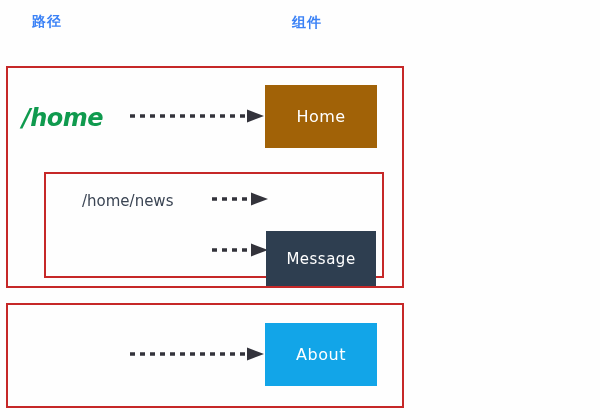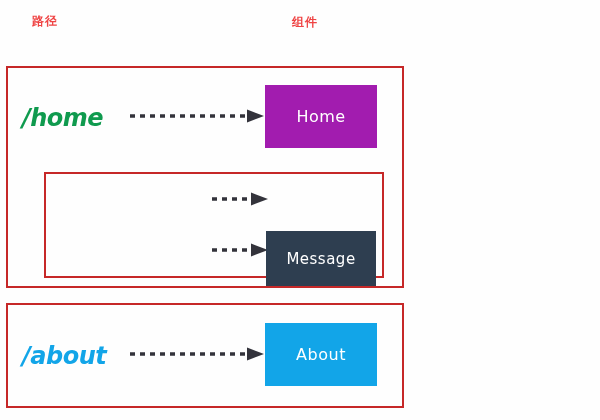--- a/index.html
+++ b/index.html
@@ -20,22 +20,22 @@
     left: 0;
     top: 0;
     width: 600px;
     height: 420px;
     background: #fefefe;
   }
 
   
   .col-header {
     position: absolute;
-    color: #ef4444;
-    font-size: 12px;
+    color: #3b82f6;
+    font-size: 14px;
     font-weight: bold;
     letter-spacing: 1px;
     white-space: nowrap;
     font-family: "DejaVu Sans", "Liberation Sans", sans-serif;
   }
   #header-path { left: 32px; top: 13px; }
   #header-component { left: 292px; top: 14px; }
 
   
   .red-frame {
@@ -120,24 +120,25 @@
 
   <div class="path-label primary" id="label-home" style="left:22px; top:104px; color:#0f9a4e;">/home</div>
 
   <div class="connector" id="conn-home" style="left:130px; top:109px;">
     <svg width="136" height="14" viewBox="0 0 136 14">
       <line x1="0" y1="7" x2="118" y2="7" stroke="#33333b" stroke-width="3.5" stroke-dasharray="5,5"></line>
       <polygon points="117,0.5 134,7 117,13.5" fill="#33333b"></polygon>
     </svg>
   </div>
 
-  <div class="component-box" id="box-home" style="left:265px; top:85px; width:112px; height:63px; background:#a21caf;">
+  <div class="component-box" id="box-home" style="left:265px; top:85px; width:112px; height:63px; background:#a16207;">
     <span>Home</span>
   </div>
 
+  <div class="path-label child" id="label-home-news" style="left:82px; top:192px;">/home/news</div>
 
   <div class="connector" id="conn-home-news" style="left:212px; top:192px;">
     <svg width="58" height="14" viewBox="0 0 58 14">
       <line x1="0" y1="7" x2="40" y2="7" stroke="#33333b" stroke-width="3.5" stroke-dasharray="5,5"></line>
       <polygon points="39,0.5 56,7 39,13.5" fill="#33333b"></polygon>
     </svg>
   </div>
 
 
 
@@ -145,21 +146,20 @@
     <svg width="58" height="14" viewBox="0 0 58 14">
       <line x1="0" y1="7" x2="40" y2="7" stroke="#33333b" stroke-width="3.5" stroke-dasharray="5,5"></line>
       <polygon points="39,0.5 56,7 39,13.5" fill="#33333b"></polygon>
     </svg>
   </div>
 
   <div class="component-box small" id="box-message" style="left:266px; top:231px; width:110px; height:55px; background:#2e3e50;">
     <span>Message</span>
   </div>
 
-  <div class="path-label primary" id="label-about" style="left:22px; top:342px; color:#12a5e8;">/about</div>
 
   <div class="connector" id="conn-about" style="left:130px; top:347px;">
     <svg width="136" height="14" viewBox="0 0 136 14">
       <line x1="0" y1="7" x2="118" y2="7" stroke="#33333b" stroke-width="3.5" stroke-dasharray="5,5"></line>
       <polygon points="117,0.5 134,7 117,13.5" fill="#33333b"></polygon>
     </svg>
   </div>
 
   <div class="component-box" id="box-about" style="left:265px; top:323px; width:112px; height:63px; background:#12a5e8;">
     <span>About</span>

